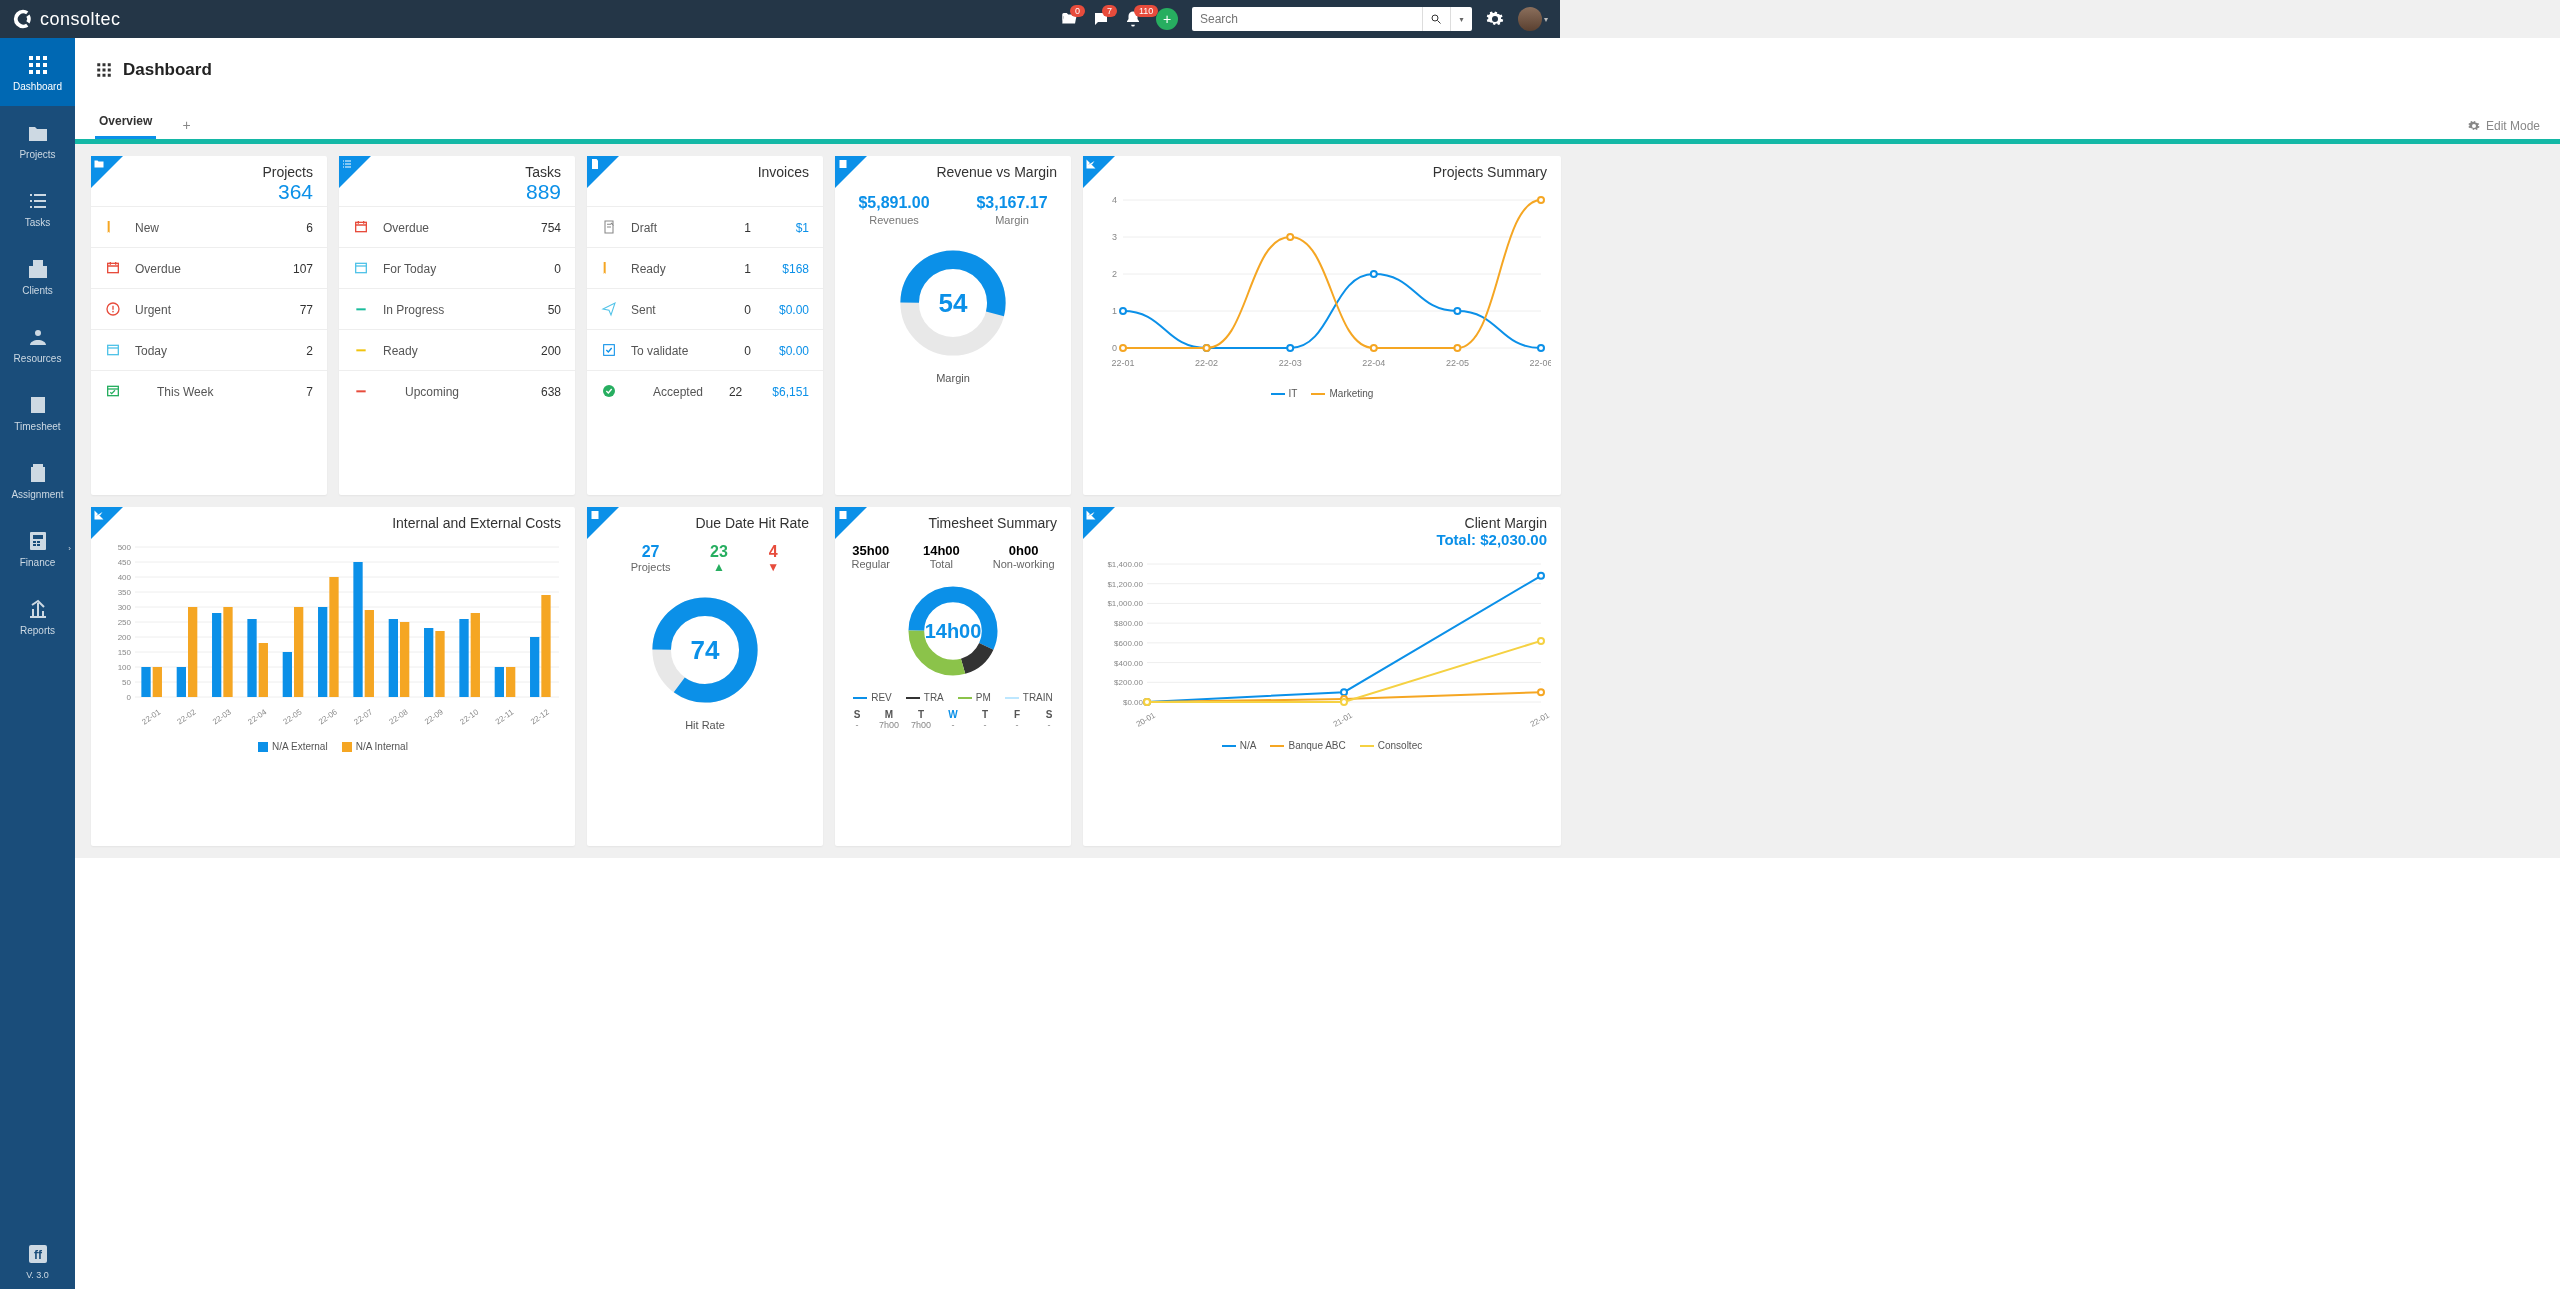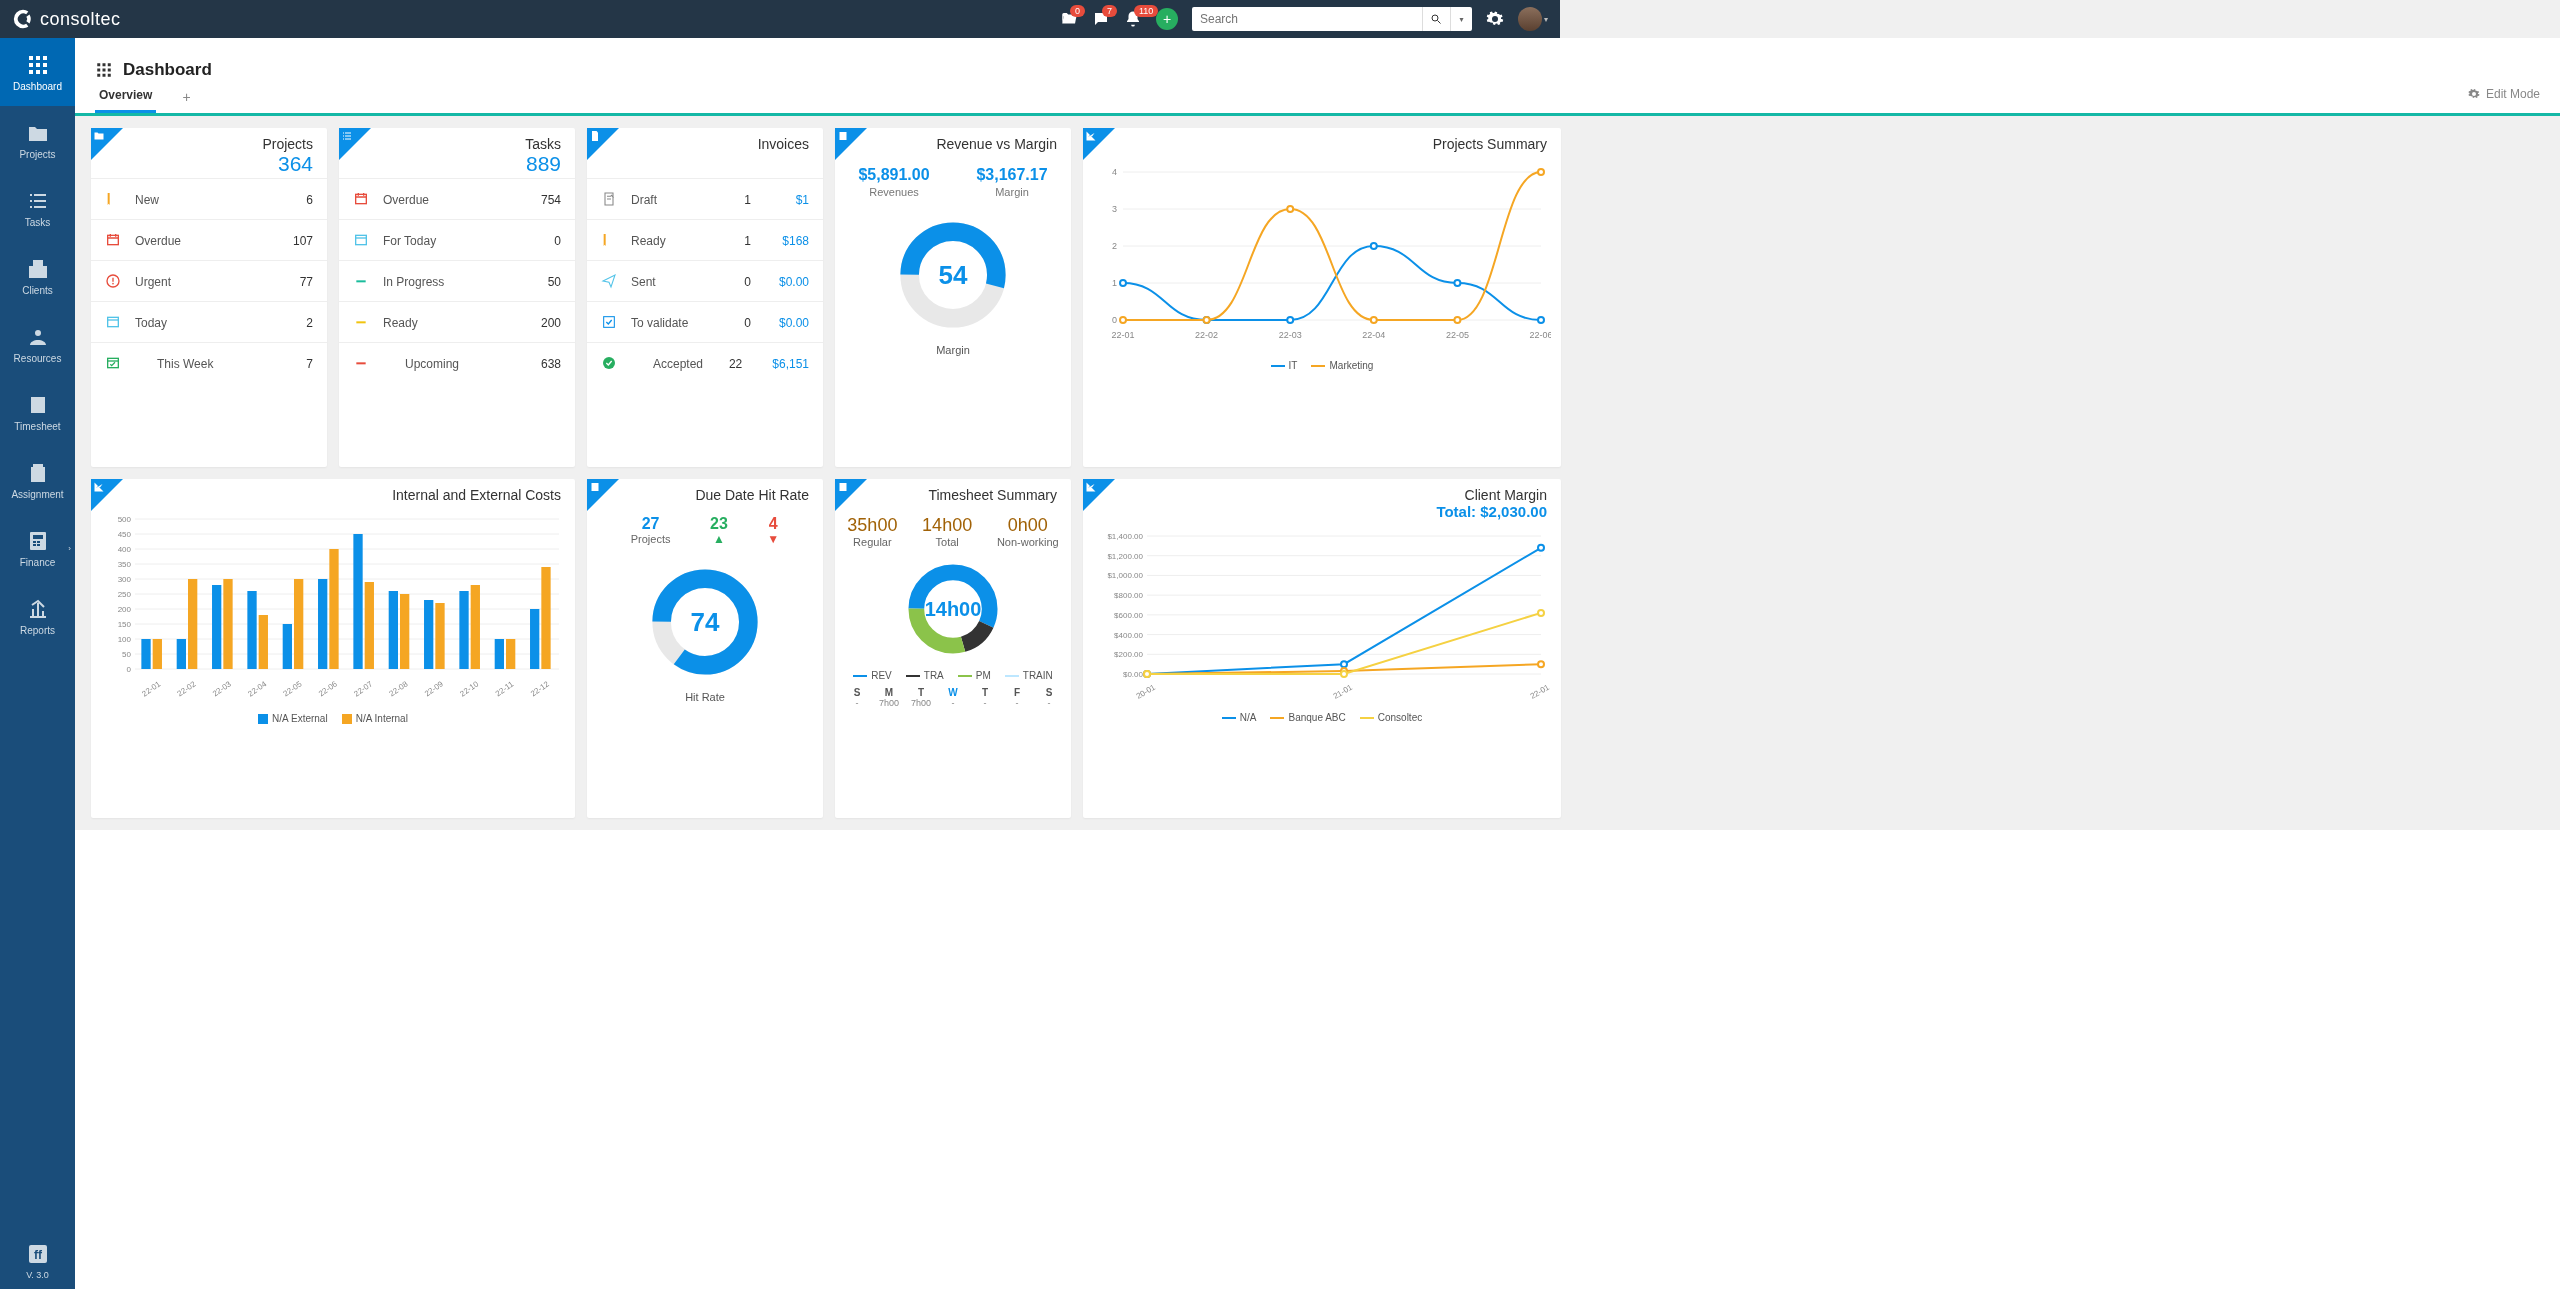--- a/index.html
+++ b/index.html
@@ -33,21 +33,21 @@
 .side-bottom { position: absolute; bottom: 0; left: 0; right: 0; }
 .side-bottom .side-item { height: 56px; }
 .version { font-size: 9px; }
 
 
 .main { position: absolute; left: 75px; top: 38px; right: 0; bottom: 0; background: #fff; overflow: auto; }
 .page-title-bar { padding: 22px 20px 0; display: flex; align-items: center; gap: 10px; }
 .title-icon { width: 18px; height: 18px; }
 .page-title { font-size: 17px; font-weight: 700; color: #222; }
 
-.tabstrip { padding: 0 20px; border-bottom: 3px solid #14b8a6; display: flex; align-items: center; }
+.tabstrip { margin-top: 26px; padding: 0 20px; border-bottom: 5px solid #14b8a6; display: flex; align-items: flex-end; }
 .tab { padding: 8px 4px; margin-right: 18px; font-size: 12px; font-weight: 700; color: #333; border-bottom: 3px solid #0b90e8; cursor: pointer; }
 .tab-plus { padding: 6px 8px; font-size: 14px; color: #888; cursor: pointer; }
 .tab-right { margin-left: auto; font-size: 12px; color: #888; display: flex; align-items: center; gap: 6px; cursor: pointer; padding-bottom: 6px; }
 
 .dash-body { background: #f0f0f0; padding: 12px 16px; display: grid; grid-template-columns: 236px 236px 236px 236px 478px; gap: 12px; align-content: start; }
 .card { background: #fff; border-radius: 2px; position: relative; box-shadow: 0 1px 2px rgba(0,0,0,0.05); }
 .card .corner { position: absolute; top: 0; left: 0; width: 0; height: 0; border-top: 32px solid #0b90e8; border-right: 32px solid transparent; }
 .card .corner-icon { position: absolute; top: 2px; left: 2px; width: 12px; height: 12px; fill: #fff; z-index: 1; }
 .card-header { text-align: right; padding: 8px 14px 2px; }
 .card-title { font-size: 14px; color: #333; }
@@ -84,21 +84,21 @@
 
 
 .hit-metrics { display: flex; justify-content: space-around; padding: 10px 24px 0; }
 .hit-col { text-align: center; }
 .hit-num { font-size: 16px; font-weight: 700; }
 .hit-lbl { font-size: 11px; color: #666; }
 .arrow { font-size: 12px; line-height: 1; }
 
 .ts-triple { display: flex; justify-content: space-around; padding-top: 10px; }
 .ts-col { text-align: center; }
-.ts-val { font-size: 18px; font-weight: 400; color: #a16207; }
+.ts-val { font-size: 13px; font-weight: 700; color: #000000; }
 .ts-lbl { font-size: 11px; color: #666; }
 
 .week-row { display: flex; justify-content: space-around; padding: 6px 6px 10px; font-size: 10px; color: #555; }
 .week-col { text-align: center; width: 26px; }
 .week-d { font-weight: 700; }
 .week-d.cur { color: #0b90e8; }
 .week-h { font-size: 9px; color: #888; }
 
 </style>
 </head>

